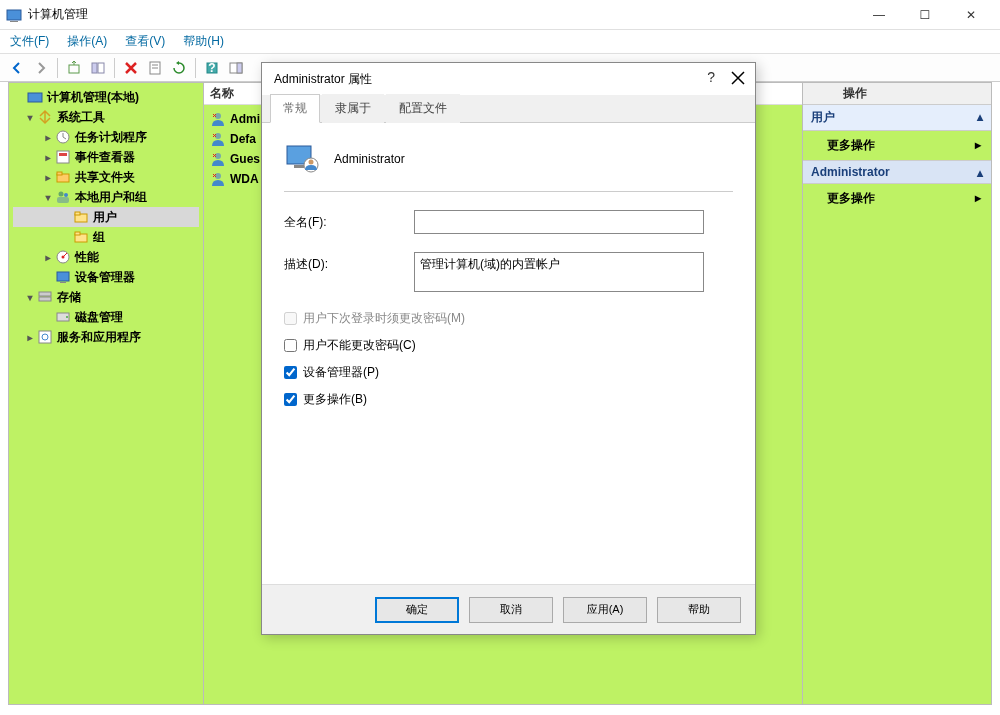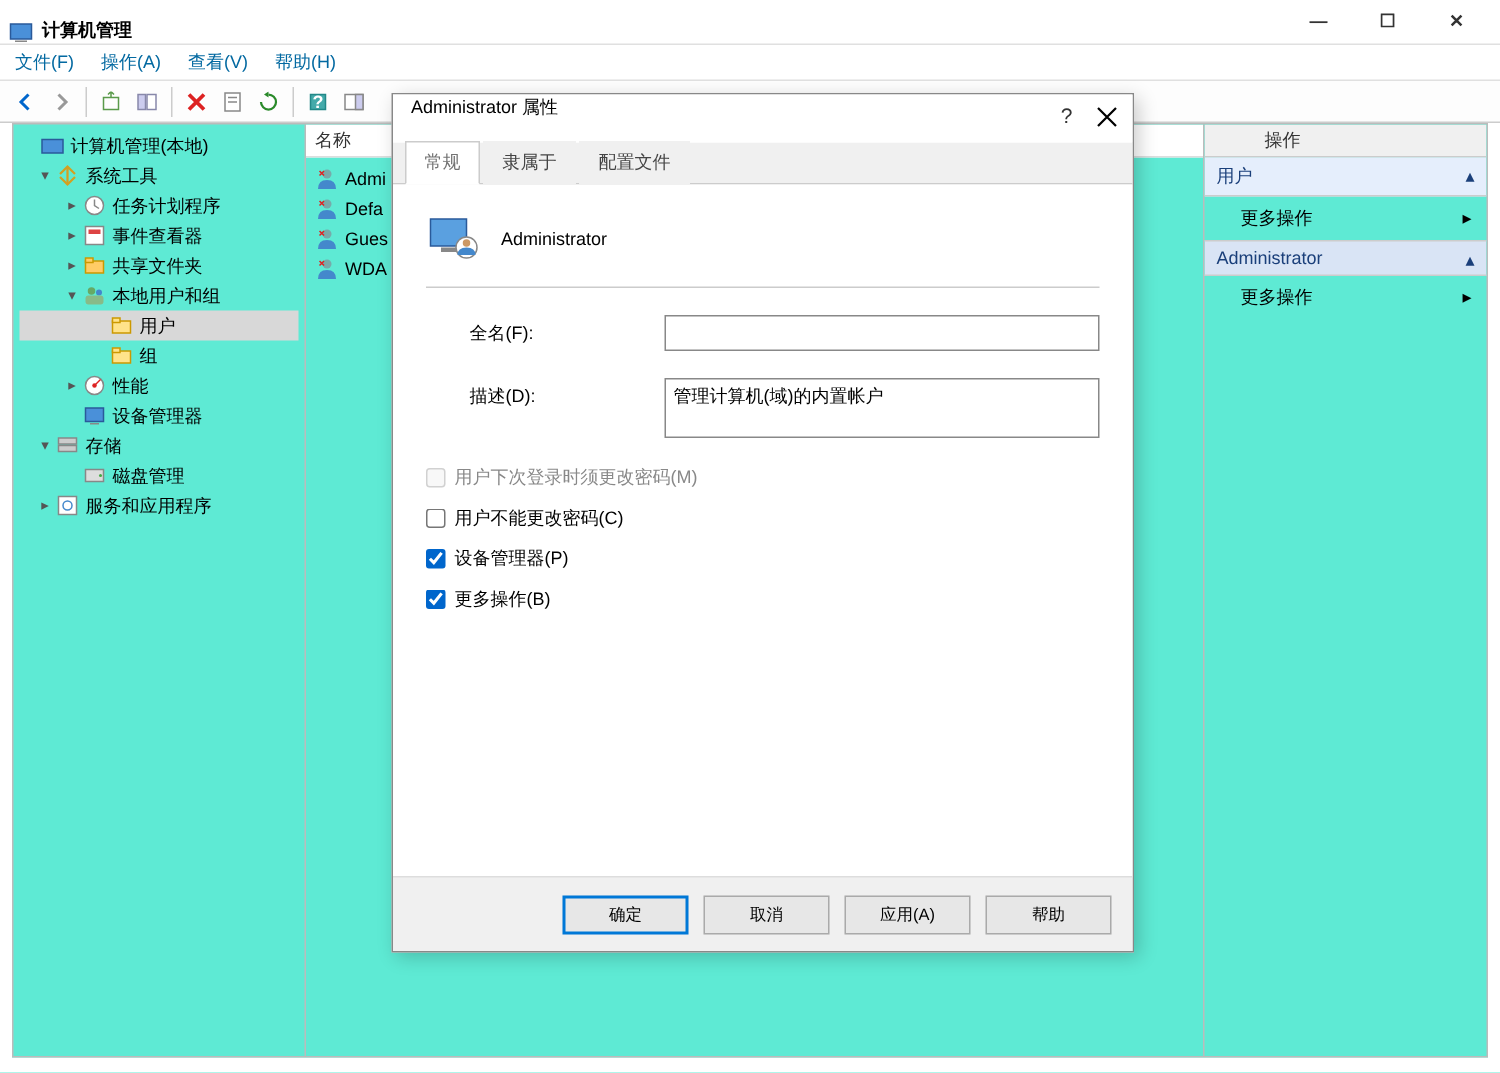--- a/index.html
+++ b/index.html
@@ -1,36 +1,36 @@
 <!DOCTYPE html>
 <html><head>
 <meta charset="utf-8">
 <style>
 * { box-sizing: border-box; margin: 0; padding: 0; font-family: "Microsoft YaHei", "Segoe UI", sans-serif; font-size: 12px; }
 body { width: 1000px; height: 715px; background: #fff; overflow: hidden; position: relative; color: #000; }
 
 
-.titlebar { height: 30px; background: #fff; border-bottom: 1px solid #e0e0e0; display: flex; align-items: flex-end; padding: 0 6px; position: relative; font-weight: bold;}
+.titlebar { height: 30px; background: #fff; border-bottom: 1px solid #e0e0e0; display: flex; align-items: center; padding: 0 6px; position: relative;}
 .titlebar .icon { width:16px; height:16px; margin-right:6px; }
 .titlebar .title { flex: 0 0 auto; font-size: 12px; color:#000; }
 .titlebar .spacer { flex:1; }
 .winbtns { display:flex; height:30px; }
 .winbtn { width:46px; height:30px; display:flex; align-items:center; justify-content:center; color:#333; }
 
 
 .menubar { height:24px; display:flex; align-items:center; padding:0 10px; gap:18px; border-bottom:1px solid #e0e0e0; background:#fff;}
 .menubar span { font-size:12px; color:#0369a1; }
 
 
 .toolbar { height:28px; display:flex; align-items:center; padding:0 6px; gap:2px; border-bottom:1px solid #ccc; background:#fdfdfd; }
 .tbtn { width:22px; height:22px; display:flex; align-items:center; justify-content:center; border:1px solid transparent; }
 .tsep { width:1px; height:20px; background:#ccc; margin:0 3px;}
 
 
-.main { position:absolute; top:82px; left:8px; right:8px; bottom:10px; border:1px solid #bbb; display:flex; background:#5eead4; }
+.main { position:absolute; top:82px; left:8px; right:8px; bottom:10px; border:1px solid #bbb; display:flex; background:#bef264;font-weight:bold; }
 .pane { border-right:1px solid #bbb; height:100%; overflow:hidden; }
 .pane:last-child { border-right:none; }
 .tree-pane { width:195px; }
 .list-pane { flex:1; min-width:0; }
 .action-pane { width:188px; }
 
 
 .col-header { height:22px; border-bottom:1px solid #ddd; background:#fff; display:flex; align-items:center; padding:0 6px; font-size:12px; color:#333; }
 .col-header.act { background:#f0f0f0; border-bottom:1px solid #ccc;padding-left:40px;}
 
@@ -50,31 +50,31 @@
 .action-body { font-size:12px; }
 .sect-head { background:#e5eefc; padding:4px 8px; color:#1a3f7a; position:relative; border-top:1px solid #ccc; border-bottom:1px solid #ccc;}
 .sect-head:first-child{border-top:none;}
 .sect-head .arr { position:absolute; right:8px; top:5px; }
 .sect-item { padding:6px 24px; position:relative; }
 .sect-item .chev { position:absolute; right:10px; top:7px; }
 .sect-head.darker { background:#d9e4f5; }
 
 
 .dialog { position:absolute; left:261px; top:62px; width:495px; height:573px; background:#fff; border:1px solid #888; box-shadow: 3px 3px 12px rgba(0,0,0,0.2); z-index:10; display:flex; flex-direction:column;}
-.dlg-title { height:32px; display:flex; padding:0 12px; font-size:12px; position:relative; background:#fff;}
+.dlg-title { height:32px; display:flex; align-items:center; padding:0 12px; font-size:12px; position:relative; background:#fff;}
 .dlg-title .dclose { position:absolute; right:10px; top:8px; cursor:pointer; }
 .dlg-title .dhelp { position:absolute; right:40px; top:6px; font-size:14px; color:#333; }
 .dlg-tabs { height:28px; display:flex; align-items:flex-end; padding:0 8px; background:#f0f0f0; border-bottom:1px solid #ccc;}
 .dlg-tab { padding:5px 12px; font-size:12px; border:1px solid transparent; margin-right:2px; position:relative; top:1px; background:#f0f0f0; color:#444;}
 .dlg-tab.active { background:#fff; border:1px solid #ccc; border-bottom:1px solid #fff; color:#737373;}
 .dlg-body { flex:1; padding:18px 22px; background:#fff; }
 .user-row { display:flex; align-items:center; gap:14px; margin-bottom:14px;}
 .user-row .bigicon { width:36px; height:36px; }
 .hr { border-top:1px solid #ccc; margin:4px 0 18px 0;}
-.field-row { display:flex; align-items:flex-start; margin-bottom:18px;justify-content:flex-end; }
+.field-row { display:flex; align-items:flex-start; margin-bottom:18px; }
 .field-row label { width:130px; font-size:12px; color:#000; padding-top:4px;}
 .field-row input[type=text] { width:290px; height:24px; border:1px solid #888; padding:0 5px; font-size:12px; background:#fff;}
 .field-row textarea { width:290px; height:40px; border:1px solid #888; padding:3px 5px; font-size:12px; resize:none; background:#fff; font-family:inherit;}
 .check-row { display:flex; align-items:center; gap:6px; margin:10px 0 10px 0; font-size:12px;}
 .check-row.disabled { color:#888; }
 .check-row input { width:13px; height:13px; accent-color:#0066cc;}
 .dlg-buttons { height:50px; display:flex; align-items:center; justify-content:flex-end; gap:10px; padding:0 14px; background:#f0f0f0; border-top:1px solid #ddd;}
 .dlg-btn { width:84px; height:26px; background:#e7e7e7; border:1px solid #aaa; font-size:11px; cursor:pointer;}
 .dlg-btn.primary { border:2px solid #0078d7; background:#e7e7e7;}
 

